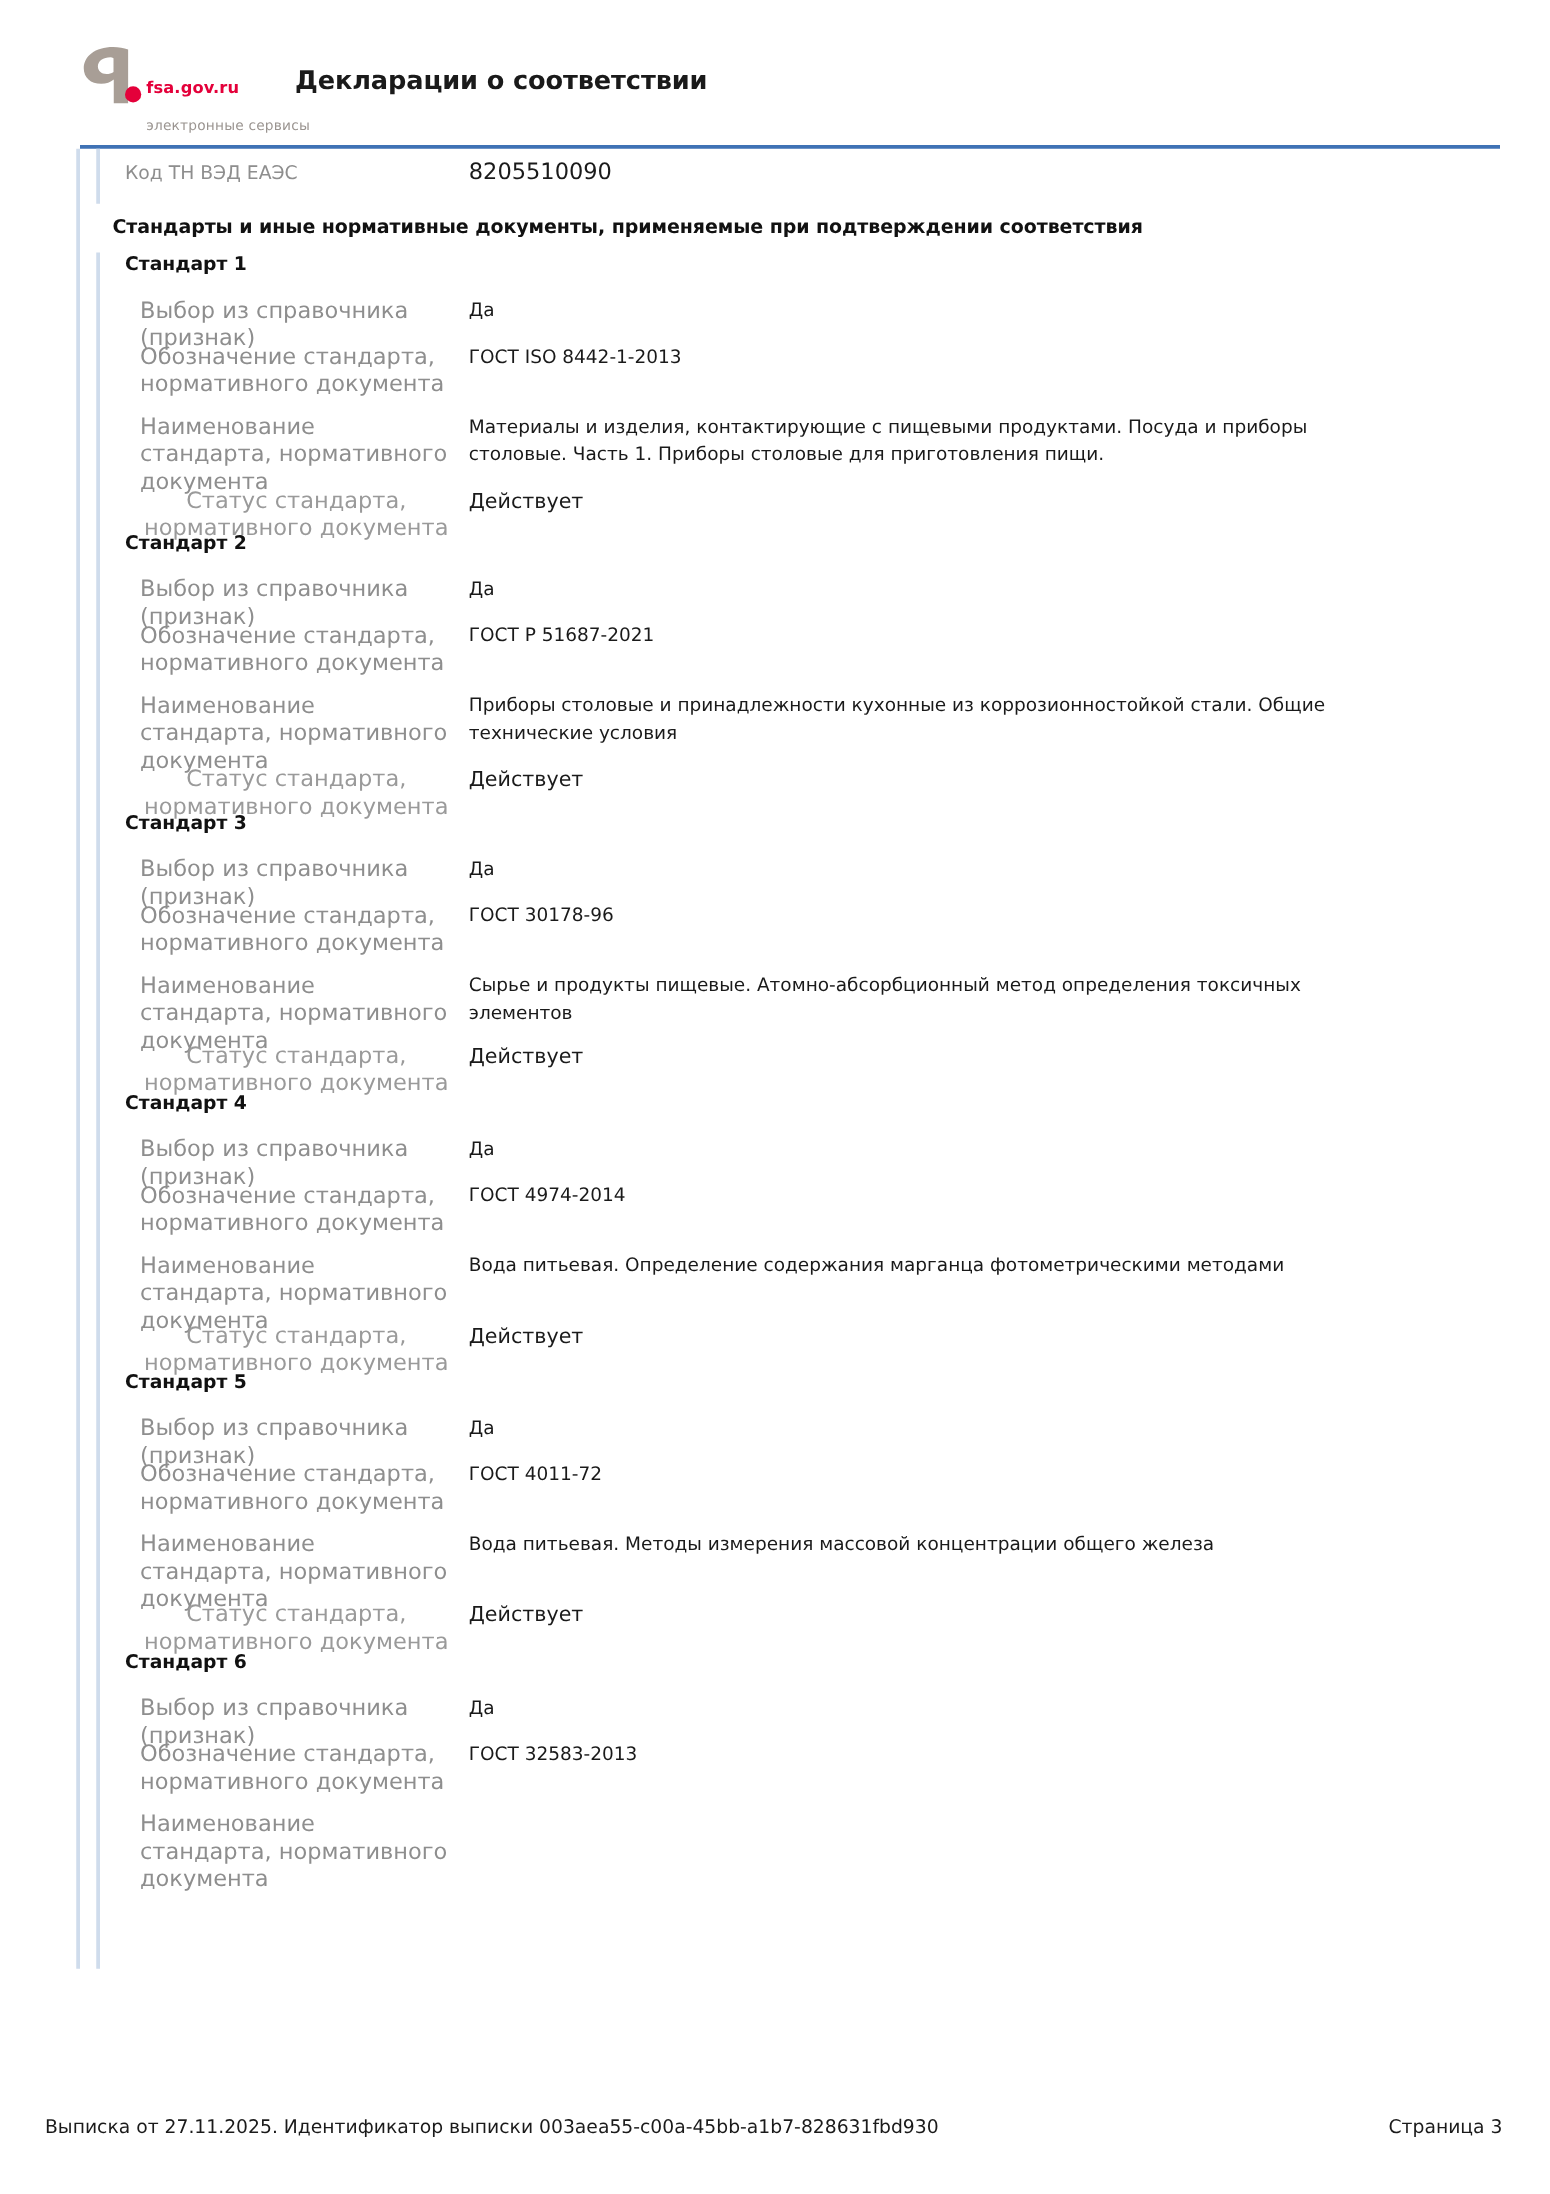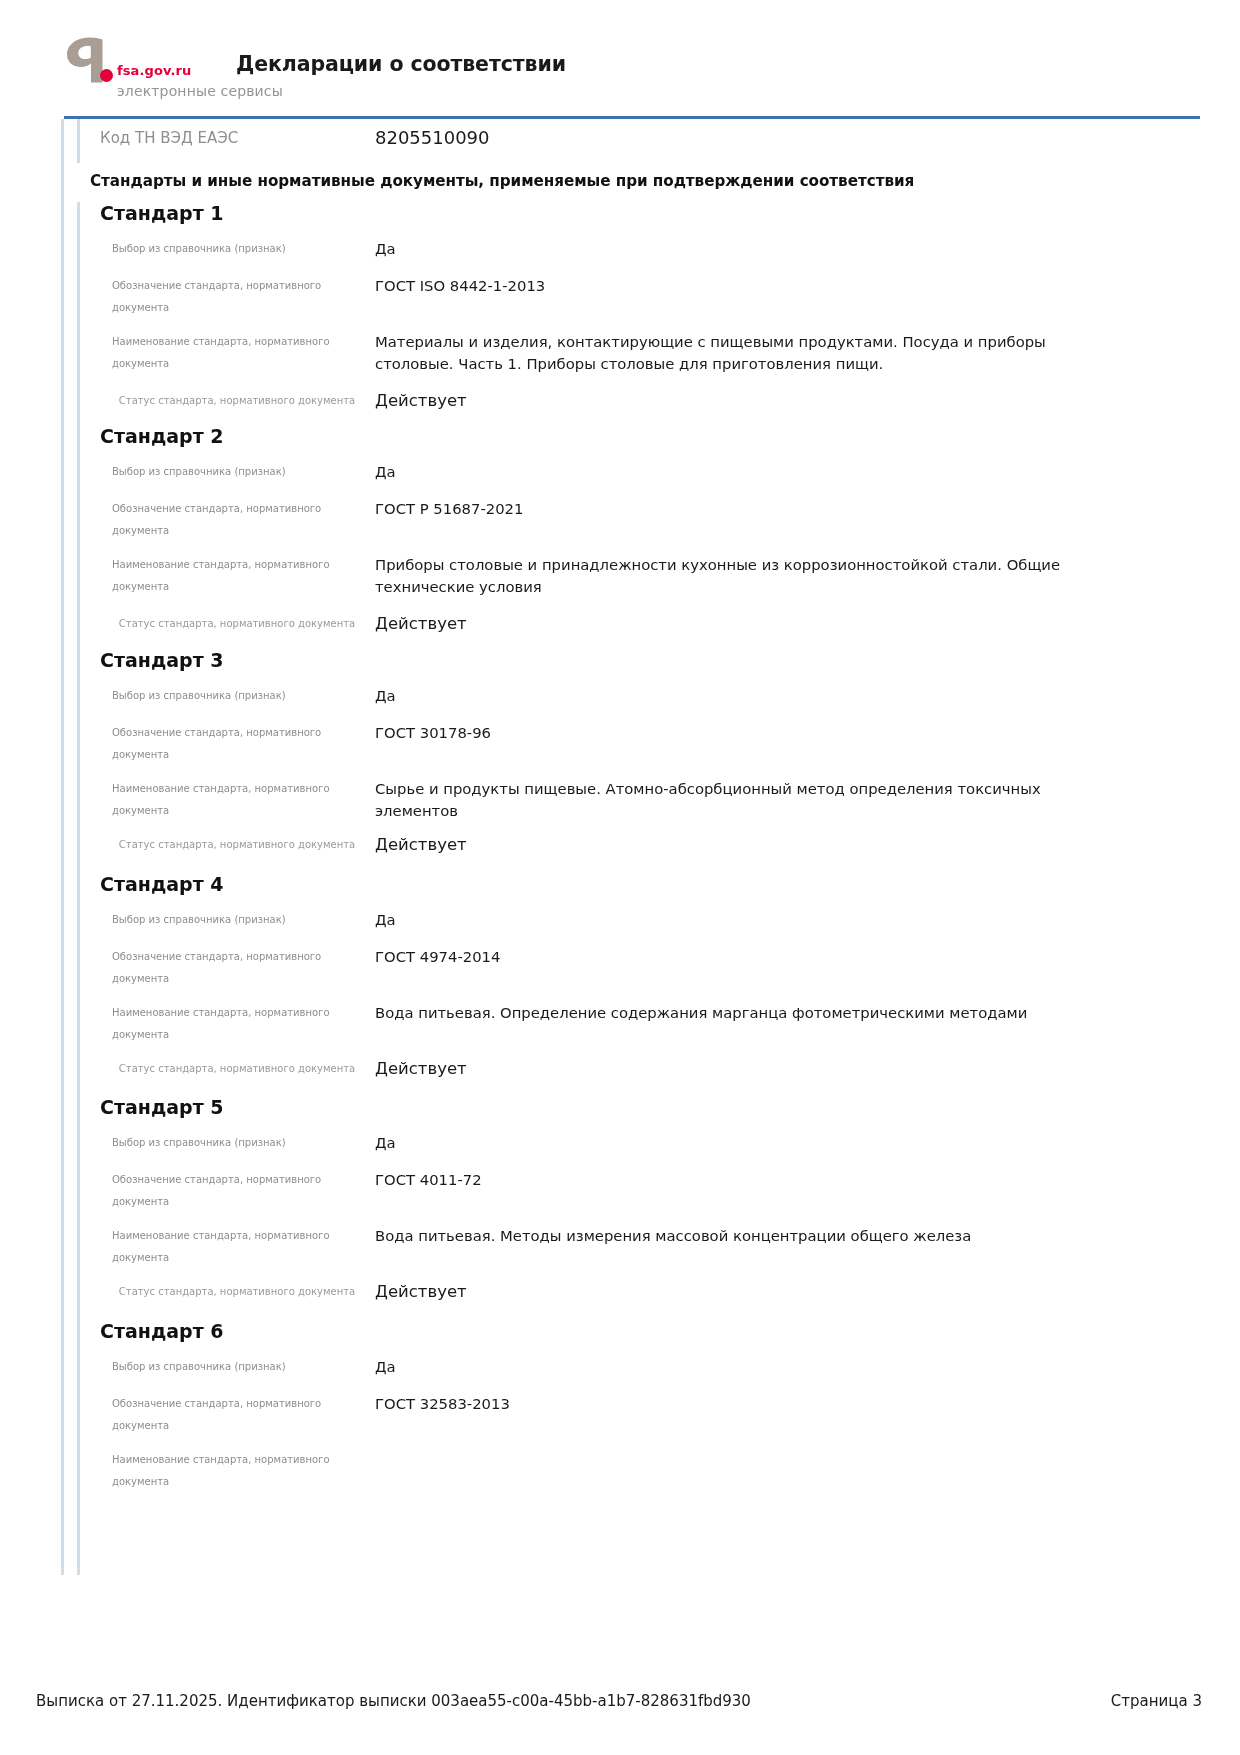--- a/index.html
+++ b/index.html
@@ -60,22 +60,22 @@
     line-height: 1;
   }
   .logo-domain {
     font-size: 13px;
     font-weight: 700;
     color: #e4003a;
     letter-spacing: .1px;
     font-family: "DejaVu Sans", "Liberation Sans", sans-serif;
   }
   .logo-sub {
-    margin-top: 7px;
-    font-size: 14px;
+    margin-top: 18px;
+    font-size: 11px;
     color: #9a9490;
     letter-spacing: .15px;
     white-space: nowrap;
   }
   .header-title {
     position: absolute;
     left: 224px;
     top: 52px;
     font-size: 20.5px;
     font-weight: 700;
@@ -116,21 +116,21 @@
   .row {
     position: absolute;
     left: 0;
     width: 1240px;
     display: flex;
   }
   .row .lbl {
     width: 362px;
     padding-left: 112px;
     box-sizing: border-box;
-    font-size: 10px;
+    font-size: 18px;
     line-height: 22px;
     color: #8e8e8e;
     font-weight: 400;
   }
   .row .val {
     width: 760px;
     padding-left: 13px;
     box-sizing: border-box;
     font-size: 14.8px;
     line-height: 22px;
@@ -155,21 +155,21 @@
     left: 90px;
     font-size: 15.2px;
     font-weight: 700;
     color: #111;
     letter-spacing: -0.05px;
     white-space: nowrap;
   }
   .std-title {
     position: absolute;
     left: 100px;
-    font-size: 19px;
+    font-size: 15px;
     font-weight: 700;
     color: #111;
     white-space: nowrap;
   }
 
   
   .footer {
     position: absolute;
     left: 0;
     top: 1692px;

